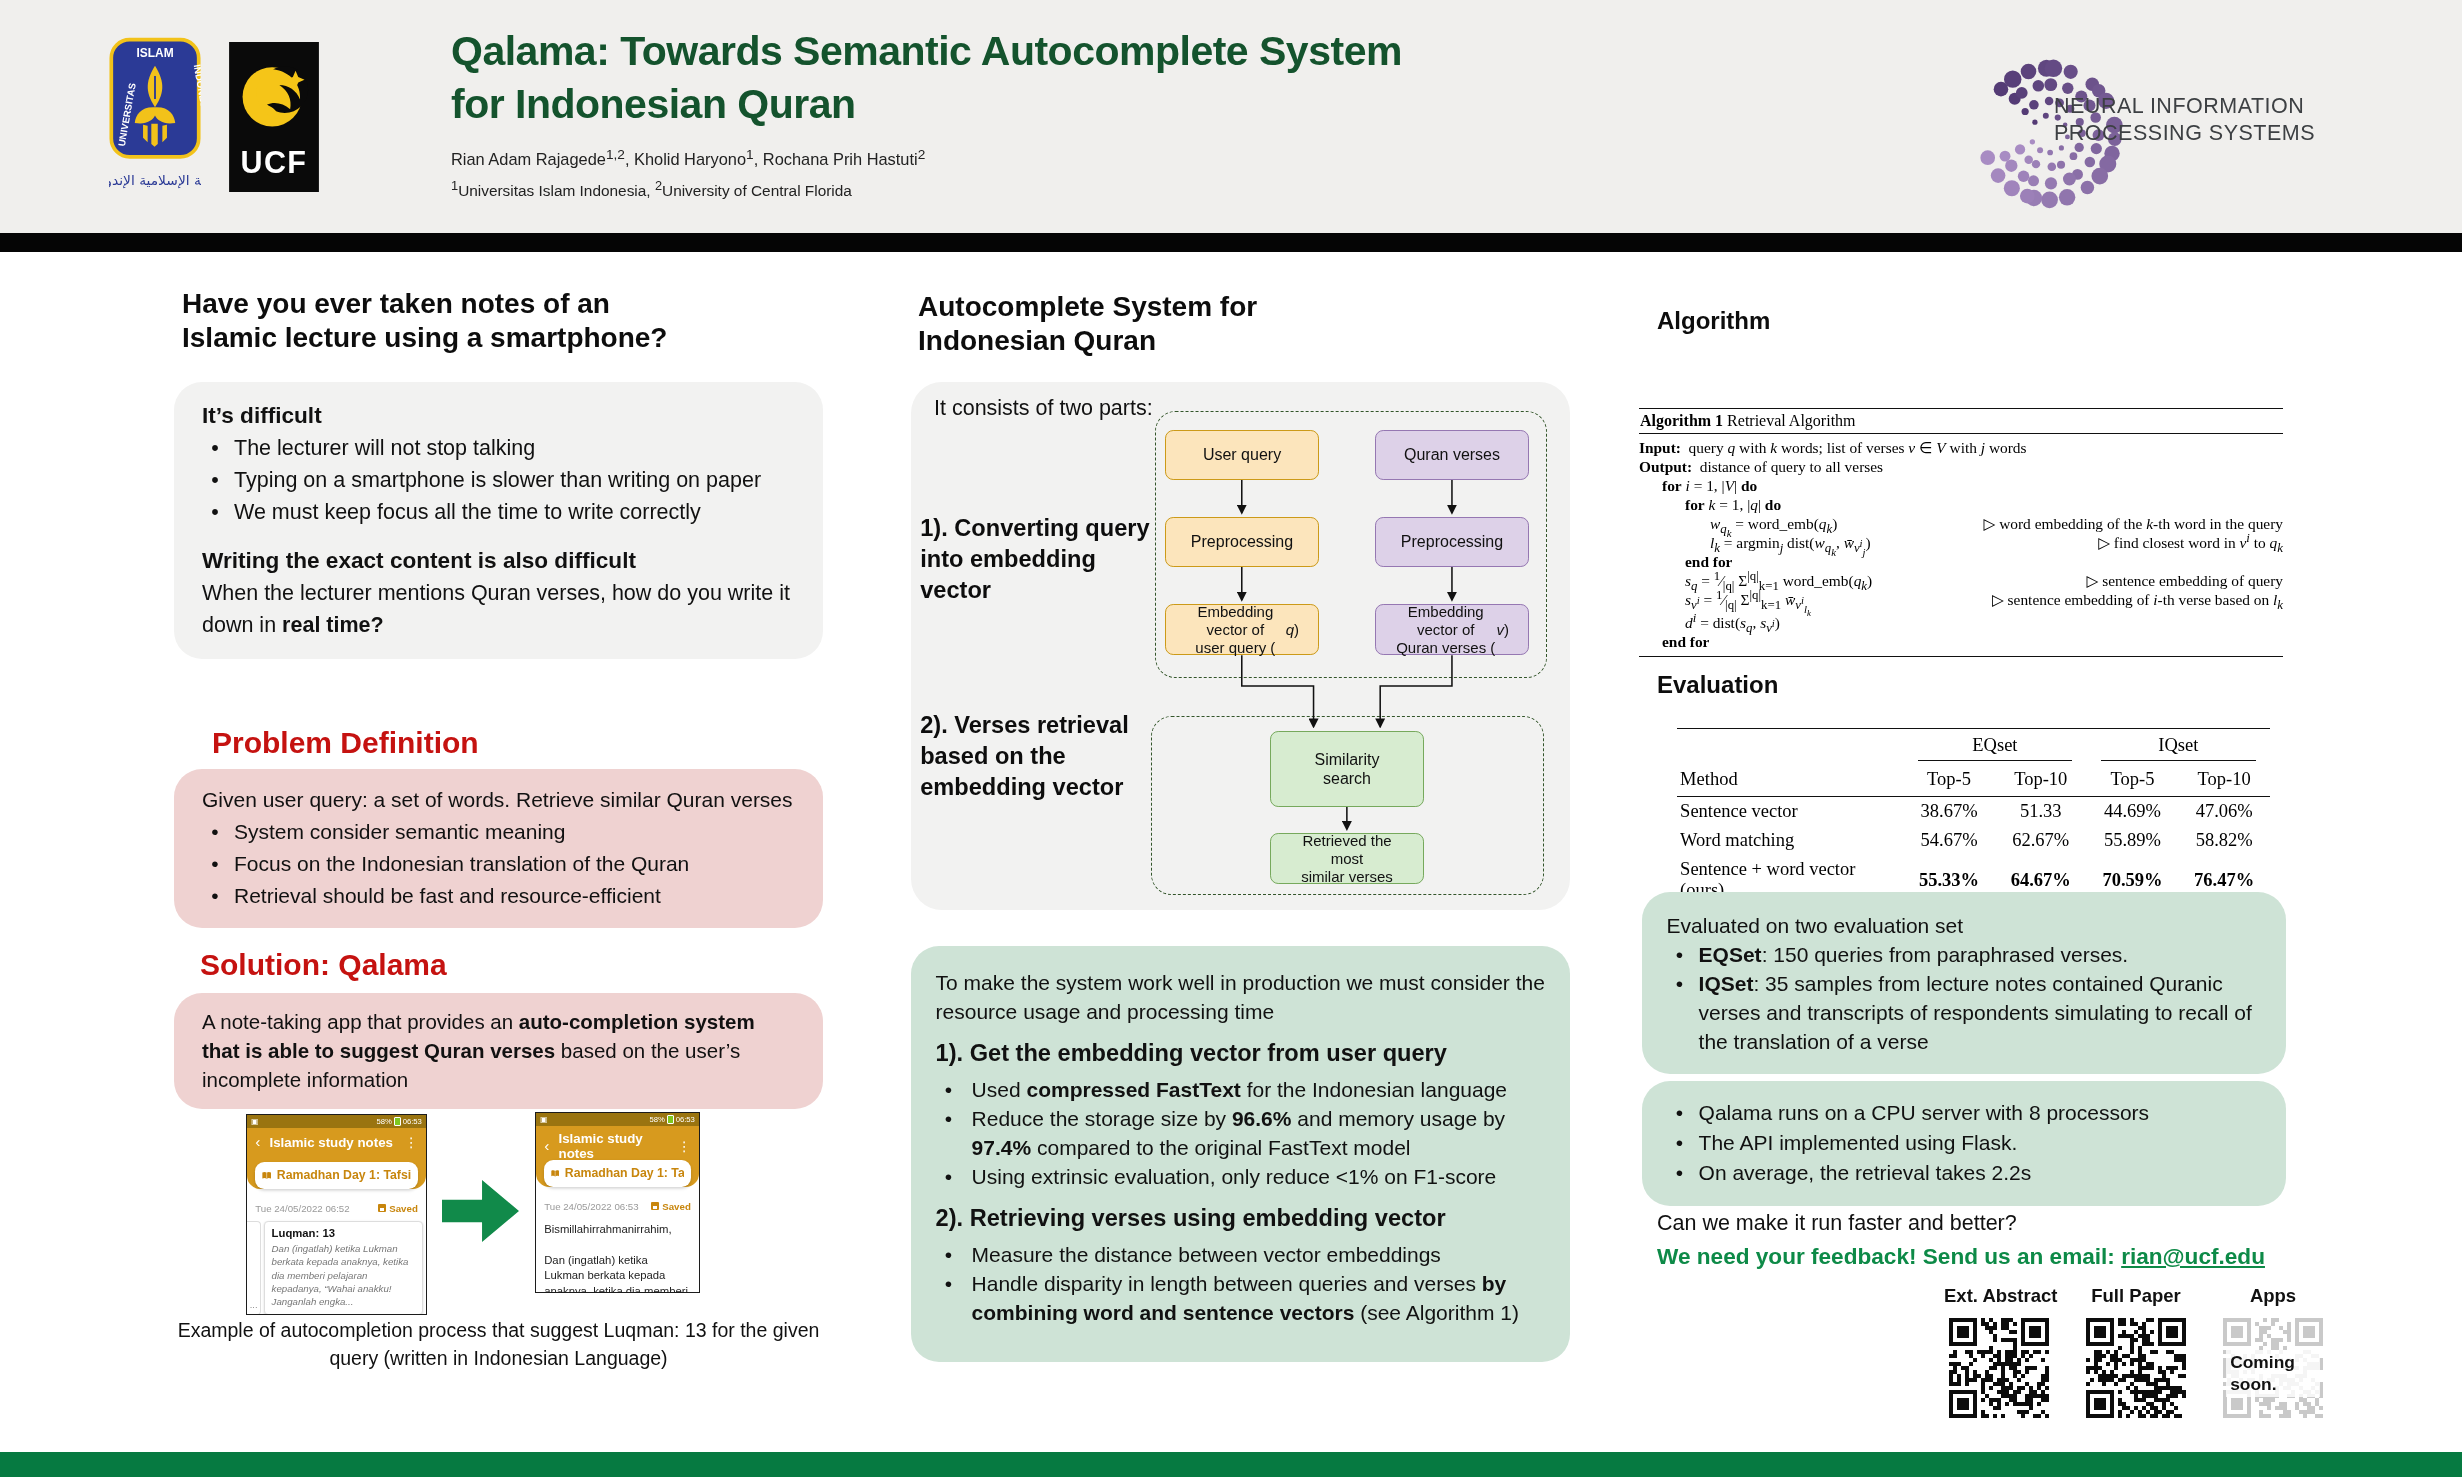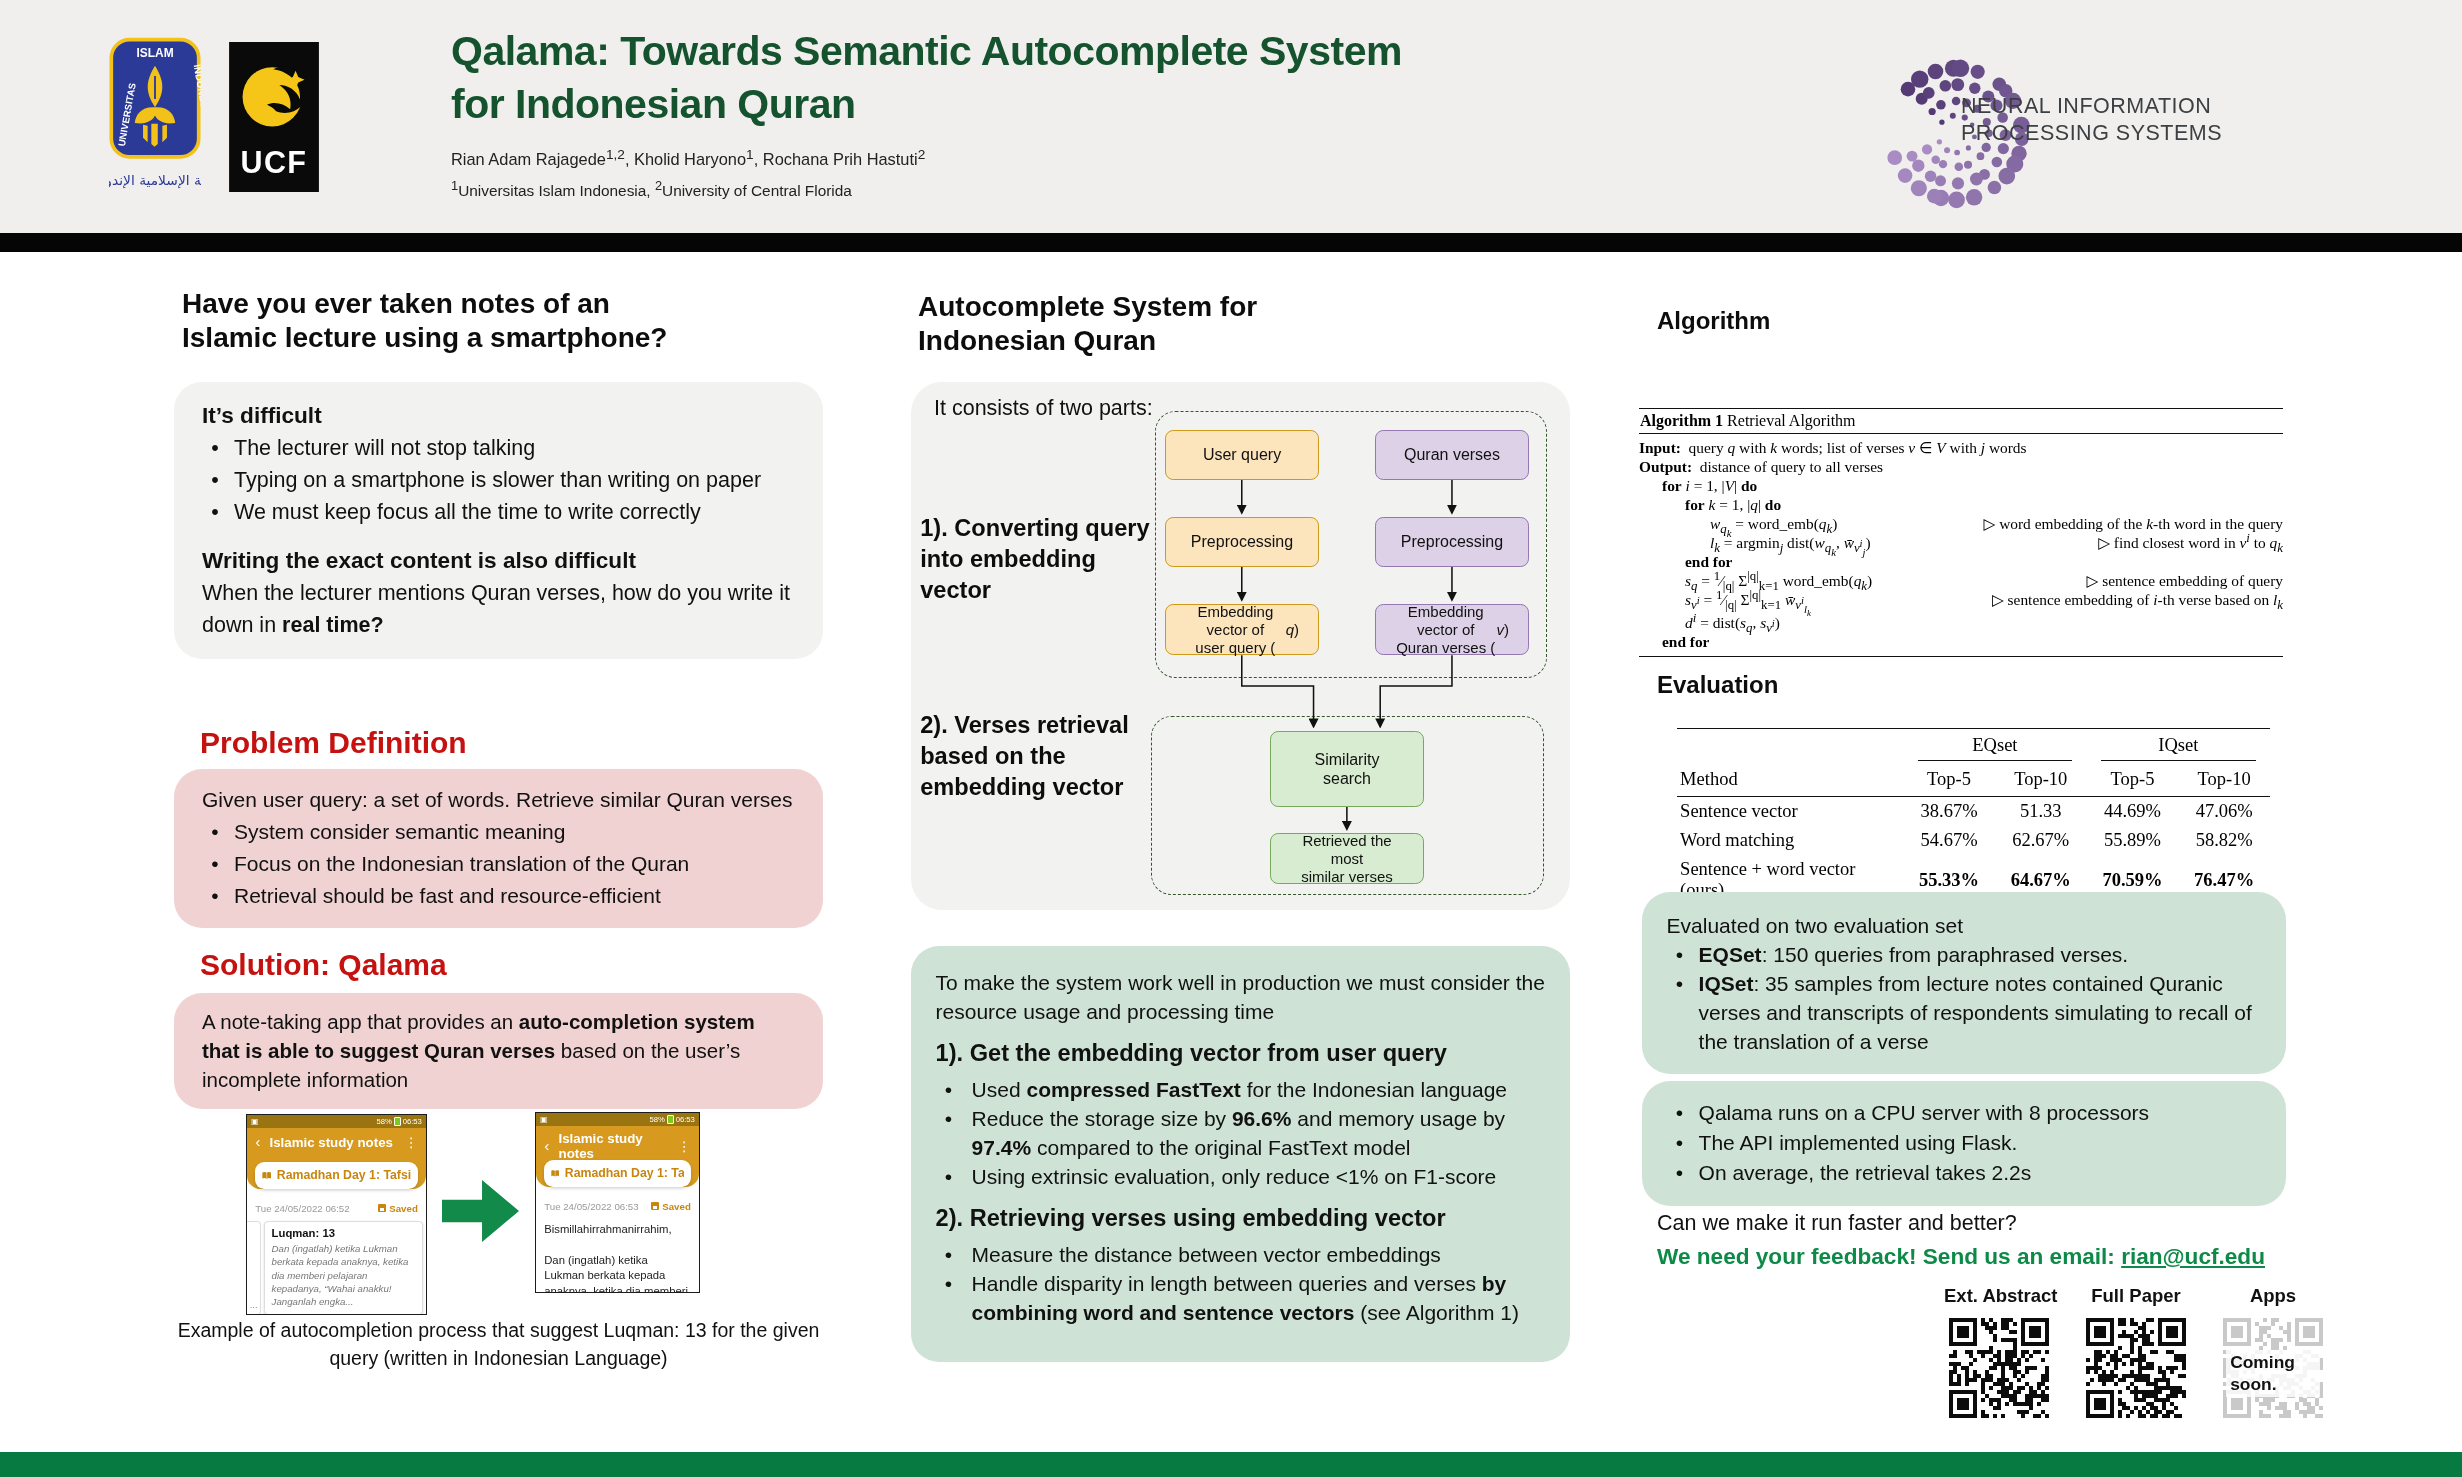--- a/index.html
+++ b/index.html
@@ -8,21 +8,21 @@
   
   .hdr{position:absolute;left:0;top:0;width:2462px;height:233px;background:#f0efed;}
   .blackbar{position:absolute;left:0;top:233px;width:2462px;height:18.5px;background:#050505;}
   .greenbar{position:absolute;left:0;top:1452px;width:2462px;height:26px;background:#067a41;}
   .uii{position:absolute;left:109px;top:37px;width:92px;height:164px;}
   .ucf{position:absolute;left:229px;top:42px;width:90px;height:150px;}
   .titleblock{position:absolute;left:451px;top:24.6px;width:1180px;}
   .t1{font-size:41px;font-weight:bold;line-height:53px;color:#14532d;letter-spacing:-0.5px;}
   .authors{margin-top:19.5px;font-size:16.4px;color:#222;}
   .affils{margin-top:13.3px;font-size:15.4px;color:#222;}
-  .neurips{position:absolute;left:1879px;top:44px;width:390px;height:180px;}
+  .neurips{position:absolute;left:1972px;top:44px;width:390px;height:180px;}
   .neurips-text{position:absolute;left:82px;top:49px;font-size:21.5px;line-height:27px;
                 color:#3d4043;letter-spacing:0.5px;font-family:"Liberation Sans",sans-serif;}
   
   .h-red{position:absolute;font-size:30px;font-weight:bold;color:#c51210;}
   .h-black{position:absolute;font-size:28px;font-weight:bold;line-height:34px;color:#0d0d0d;}
   .h-big{position:absolute;font-size:24px;font-weight:bold;color:#0d0d0d;}
   .card{position:absolute;border-radius:28px;}
   .card.gray{background:#f2f2f1;}
   .card.pink{background:#efd2d1;}
   .card.green{background:#cee3d6;}
@@ -237,21 +237,21 @@
     <ul class="blt">
       <li>The lecturer will not stop talking</li>
       <li>Typing on a smartphone is slower than writing on paper</li>
       <li>We must keep focus all the time to write correctly</li>
     </ul>
     <div class="lc-gap"></div>
     <div class="bh">Writing the exact content is also difficult</div>
     <div>When the lecturer mentions Quran verses, how do you write it down in <b>real time?</b></div>
   </div>
 
-  <div class="h-red" style="left:200px;top:726px;">Problem Definition</div>
+  <div class="h-red" style="left:212px;top:726px;">Problem Definition</div>
   <div class="card pink lc-pink1">
     <div>Given user query: a set of words. Retrieve similar Quran verses</div>
     <ul class="blt">
       <li>System consider semantic meaning</li>
       <li>Focus on the Indonesian translation of the Quran</li>
       <li>Retrieval should be fast and resource-efficient</li>
     </ul>
   </div>
 
   <div class="h-red" style="left:200px;top:948px;">Solution: Qalama</div>

